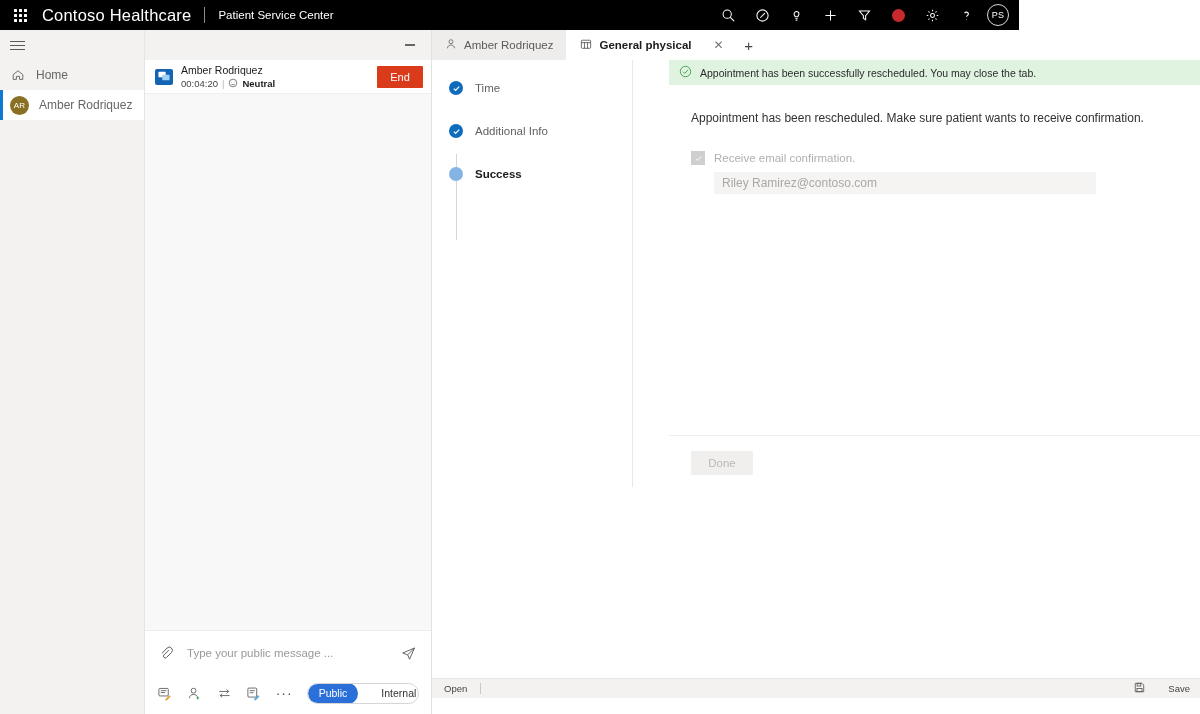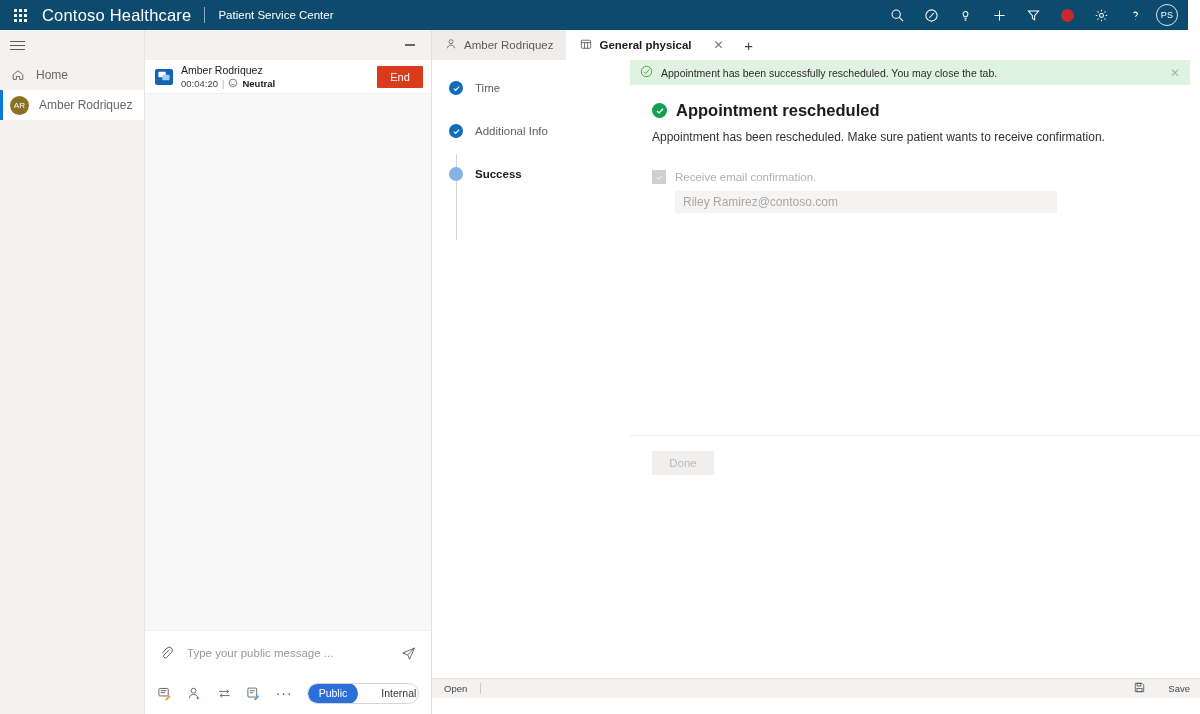--- a/index.html
+++ b/index.html
@@ -7,22 +7,22 @@
     width: 1200px; height: 714px;
     font-family: "Liberation Sans", sans-serif;
     background: #ffffff;
     overflow: hidden;
     -webkit-font-smoothing: antialiased;
   }
   #app { position: relative; width: 1200px; height: 714px; }
 
   
   .appbar {
-    position: absolute; top: 0; left: 0; width: 1188px; height: 30px;
-    background: #0c4a6e; display: flex; align-items: center;
+    position: absolute; top: 0; left: 0; width: 1019px; height: 30px;
+    background: #000000; display: flex; align-items: center;
   }
   .waffle { width: 40px; height: 30px; display: flex; align-items: center; justify-content: center; cursor: pointer; }
   .waffle-grid { display: grid; grid-template-columns: repeat(3, 3px); grid-template-rows: repeat(3, 3px); gap: 2px; }
   .waffle-grid i { width: 3px; height: 3px; background: #ffffff; display: block; border-radius: 0.5px; }
   .brand { color: #ffffff; font-size: 16.5px; letter-spacing: .2px; padding-left: 2px; white-space: nowrap; }
   .brand-sep { width: 1px; height: 16px; background: rgba(255,255,255,.55); margin: 0 13px; }
   .subbrand { color: #ffffff; font-size: 11.5px; white-space: nowrap; }
   .appbar-right { margin-left: auto; display: flex; align-items: center; height: 30px; padding-right: 10px; }
   .abtn {
     width: 34px; height: 30px; display: flex; align-items: center; justify-content: center;
@@ -146,21 +146,21 @@
     width: 14px; height: 14px; border-radius: 50%; background: #0f6cbd; flex: 0 0 auto;
     display: flex; align-items: center; justify-content: center; z-index: 2;
   }
   .step-dot.current { background: #84b4e3; }
   .step-label { font-size: 11.5px; color: #616161; }
   .step-label.bold { font-weight: bold; color: #1b1b1b; }
   .step-conn { position: absolute; left: 23.5px; width: 1px; background: #d6d6d6; }
 
   
   .formpanel {
-    position: absolute; top: 60px; left: 630px; right: 0; height: 427px; background: #ffffff;
+    position: absolute; top: 60px; left: 669px; right: 0; height: 427px; background: #ffffff;
   }
   .banner {
     position: absolute; top: 0; left: 0; width: 560px; height: 25px;
     background: #dff3e0; display: flex; align-items: center; padding: 0 10px;
   }
   .banner-text { font-size: 10.5px; color: #2b2b2b; margin-left: 8px; }
   .banner-close { margin-left: auto; color: #a5b9a6; font-size: 12px; cursor: pointer; }
   .form-body { position: absolute; top: 25px; left: 0; right: 0; bottom: 52px; padding: 16px 22px 0 22px; }
   .form-title { display: flex; align-items: center; gap: 9px; }
   .check-badge {
@@ -441,28 +441,20 @@
         <svg width="13" height="13" viewBox="0 0 14 14" fill="none" stroke="#43a047" stroke-width="1">
           <circle cx="7" cy="7" r="5.6"></circle>
             <path d="M4.3 7.2l1.9 1.9 3.6-4"></path>
         </svg>
       </span>
       <span class="banner-text">Appointment has been successfully rescheduled. You may close the tab.</span>
       <span class="banner-close">✕</span>
     </div>
 
     <div class="form-body">
-      <div class="form-title">
-        <span class="check-badge">
-          <svg width="10" height="10" viewBox="0 0 10 10" fill="none" stroke="#fff" stroke-width="1.4">
-              <path d="M2 5.1l2 2 4.1-4.4"></path>
-            </svg>
-        </span>
-        <h1>Appointment rescheduled</h1>
-      </div>
 
       <div class="form-desc">Appointment has been rescheduled. Make sure patient wants to receive confirmation.</div>
 
       <div class="cb-row">
         <span class="cb-box">
           <svg width="9" height="9" viewBox="0 0 10 10" fill="none" stroke="#ededed" stroke-width="1.3">
               <path d="M2 5.1l2 2 4.1-4.4"></path>
             </svg>
         </span>
         <span class="cb-label">Receive email confirmation.</span>

